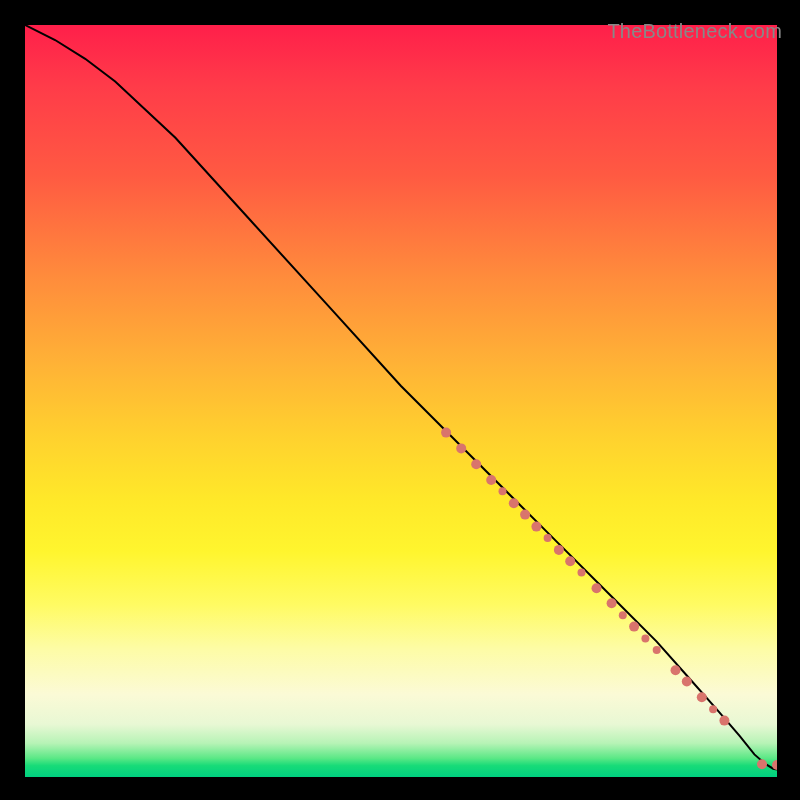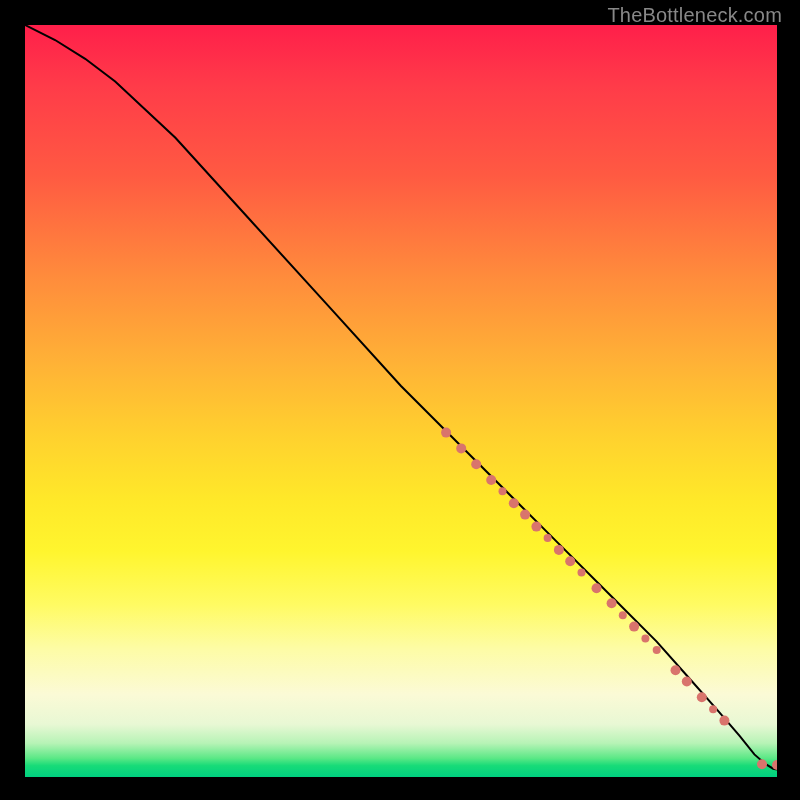--- a/index.html
+++ b/index.html
@@ -12,21 +12,21 @@
     font-family: Arial, Helvetica, sans-serif;
   }
   .frame {
     position: relative;
     width: 800px;
     height: 800px;
     background: #000;
   }
   .watermark {
     position: absolute;
-    top: 4px;
+    top: 20px;
     right: 18px;
     color: #888;
     font-size: 20px;
     font-weight: 500;
     letter-spacing: 0.2px;
     z-index: 5;
   }
   .plot-area {
     position: absolute;
     left: 25px;

